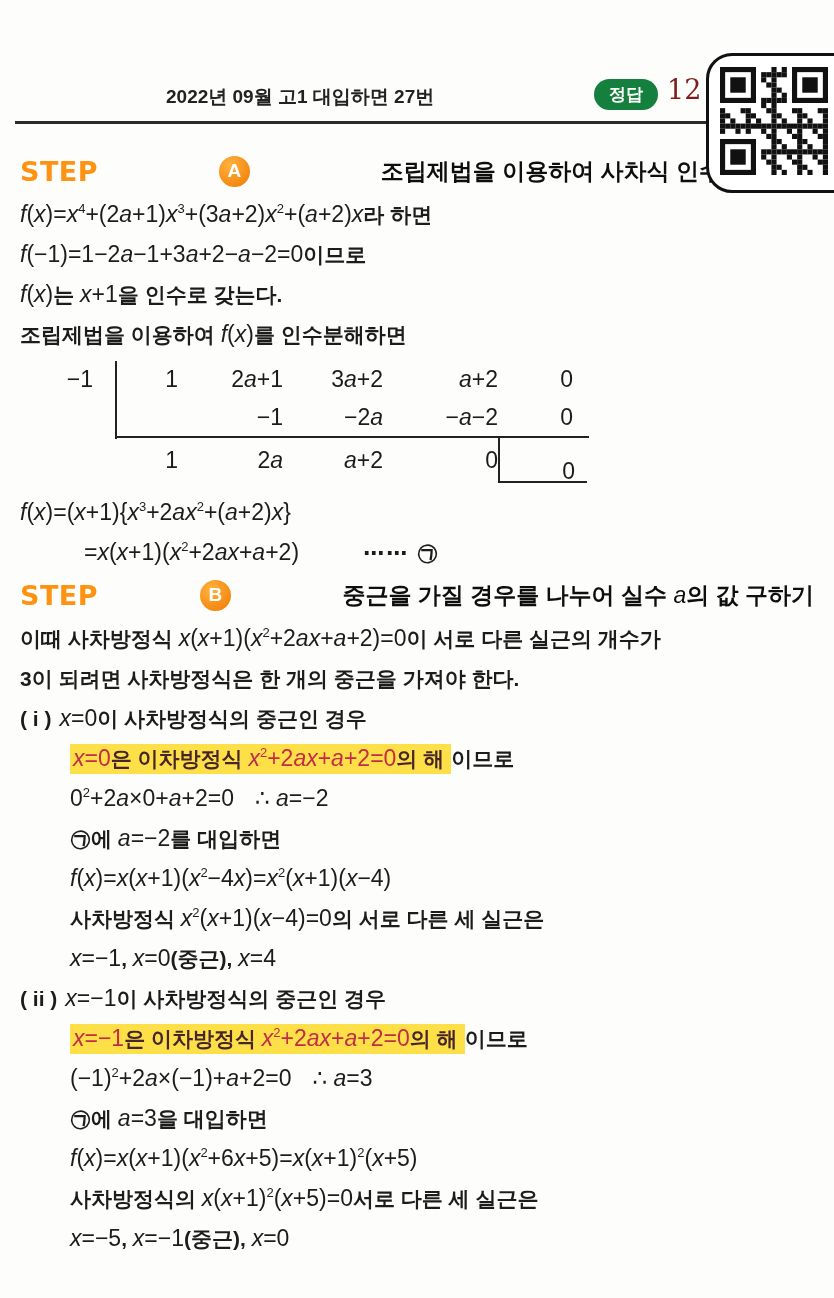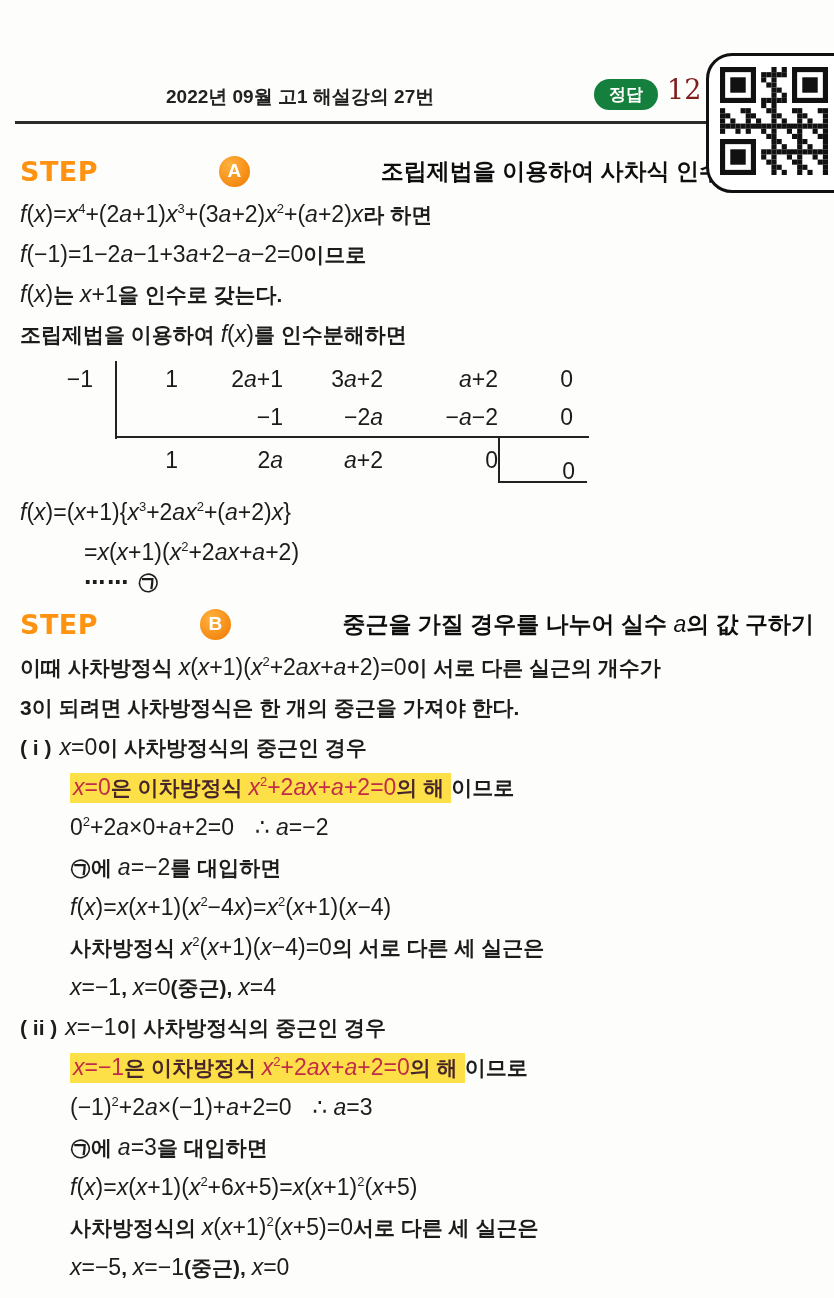--- a/index.html
+++ b/index.html
@@ -32,21 +32,21 @@
         display:flex;align-items:center;justify-content:center;font-size:19px;font-weight:800;}
   .step-title{font-size:23px;font-weight:800;color:#0e0e0e;}
 
   
   .line{margin:0 0 11px;font-size:21px;font-weight:700;line-height:29px;color:#1c1c1c;}
   .m{font-family:Liberation Sans, sans-serif;font-weight:400;font-size:23px;margin-top:24px;}
   .m i{font-style:italic;}
   sup{font-size:13px;line-height:0;}
   .indent{margin-left:64px;}
   .ref{margin-left:64px;font-size:21px;letter-spacing:2px;}
-  .flexline{display:flex;align-items:baseline;flex-direction:column;}
+  .flexline{display:flex;align-items:baseline;}
 
   .case-label{margin-right:8px;font-weight:700;}
   .case-body{margin-left:50px;}
   .hl{background:#fde047;padding:3px 7px 4px 3px;color:#47262b;}
   .hl .m{color:#c22c48;}
 
   
   .sd{position:relative;margin:8px 0 16px 28px;font-weight:700;}
   .sd-row{display:flex;height:38px;align-items:center;}
   .sd-row3{height:44px;}
@@ -58,21 +58,21 @@
   .sd-hline{margin-left:67px;width:474px;border-top:2.5px solid #222;}
   .rem-box{border-left:2.5px solid #222;border-bottom:2.5px solid #222;height:44px;
         display:flex;align-items:center;justify-content:flex-end;}
 </style>
 </head>
 <body>
 
 <div class="page">
 
   <div class="header">
-    <div class="source">2022년 09월 고1 해설강의 27번</div>
+    <div class="source">2022년 09월 고1 대입하면 27번</div>
     <div class="answer-badge">정답</div>
     <div class="answer-value">12</div>
     <div class="divider"></div>
     <div class="qr-label">해설강의</div>
     <div class="qr-box">
       <svg class="qr" width="108" height="108" viewBox="0 0 126 126">
           <rect x="0" y="0" width="42" height="42" fill="#111"></rect>
           <rect x="6" y="6" width="30" height="30" fill="#fff"></rect>
           <rect x="12" y="12" width="18" height="18" fill="#111"></rect>
           <rect x="84" y="0" width="42" height="42" fill="#111"></rect>

